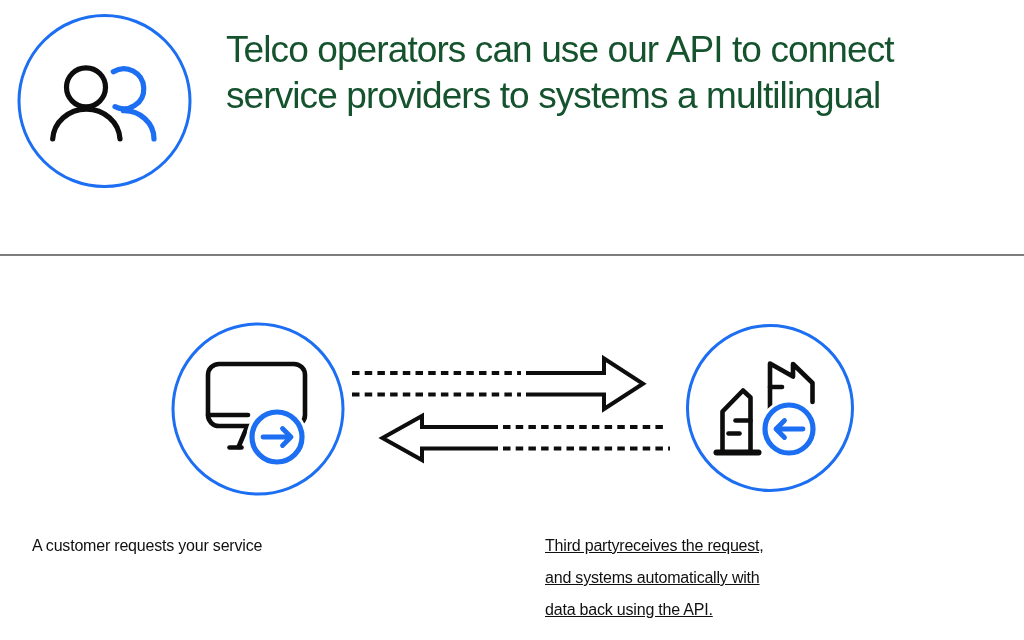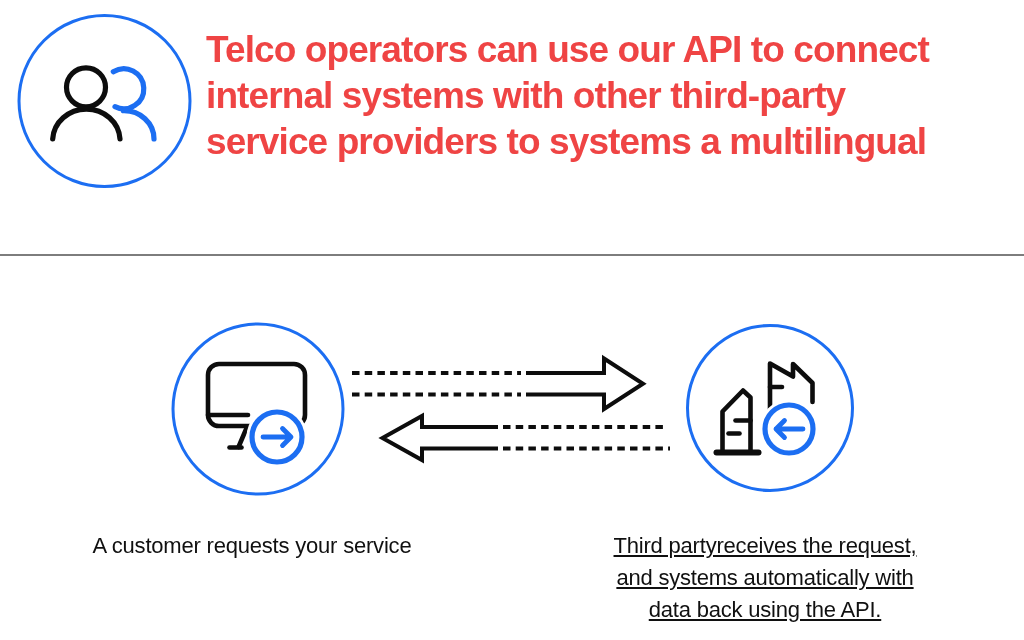--- a/index.html
+++ b/index.html
@@ -2,29 +2,29 @@
 <html><head>
 <meta charset="utf-8">
 <style>
   html,body{margin:0;padding:0;background:#ffffff;}
   .page{
     position:relative;width:1024px;height:640px;background:#ffffff;overflow:hidden;
     font-family:"Liberation Sans", sans-serif;color:#0b0b0b;
   }
   .header-icon{position:absolute;left:14px;top:11px;width:182px;height:182px;}
   .headline{
-    position:absolute;left:206px;top:27px;width:790px;
-    font-size:37px;font-weight:700;line-height:46px;letter-spacing:-0.9px;color:#ef4444;
+    position:absolute;left:226px;top:27px;width:790px;
+    font-size:37px;font-weight:400;line-height:46px;letter-spacing:-0.9px;color:#14532d;
   }
   .headline span{display:block;}
   .divider{position:absolute;left:0;top:254px;width:1024px;height:2px;background:#7d7d7d;}
   .diagram-svg{position:absolute;left:0;top:0;width:1024px;height:640px;}
   .caption{
-    position:absolute;top:530px;width:440px;text-align:center;
-    font-size:22px;line-height:32px;color:#101010;letter-spacing:-0.2px;
+    position:absolute;top:530px;width:440px;
+    font-size:16px;line-height:32px;color:#101010;letter-spacing:-0.2px;
   }
   .caption span{display:block;}
   .caption-left{left:32px;}
   .caption-right{left:545px;text-decoration:underline;}
 </style>
 </head>
 <body>
 
 <div class="page">
 
@@ -33,21 +33,20 @@
 
     <path d="M 99.3 60.7 A 20 20 0 1 1 101 95.7" fill="none" stroke="#1C6EF2" stroke-width="5.2" stroke-linecap="round"></path>
     <path d="M 109.3 99.7 A 30 28.3 0 0 1 140 128" fill="none" stroke="#1C6EF2" stroke-width="5.2" stroke-linecap="round"></path>
 
     <circle cx="72" cy="76.3" r="19.5" fill="#ffffff" stroke="#0D0D0D" stroke-width="5.2"></circle>
     <path d="M 38.7 128 A 33.7 31.7 0 0 1 106 128" fill="#ffffff" stroke="#0D0D0D" stroke-width="5.2" stroke-linecap="round"></path>
   </svg>
 
   <div class="headline">
     <span>Telco operators can use our API to connect</span>
-    <span>internal systems with other third-party</span>
     <span>service providers to systems a multilingual</span>
   </div>
 
   <div class="divider"></div>
 
   <svg class="diagram-svg" viewBox="0 0 1024 640">
 
     <g>
       <circle cx="258" cy="409" r="85" fill="#ffffff" stroke="#1C6EF2" stroke-width="3"></circle>
       <rect x="208" y="364" width="97" height="62" rx="11" fill="none" stroke="#0D0D0D" stroke-width="4.6" stroke-linejoin="round"></rect>

